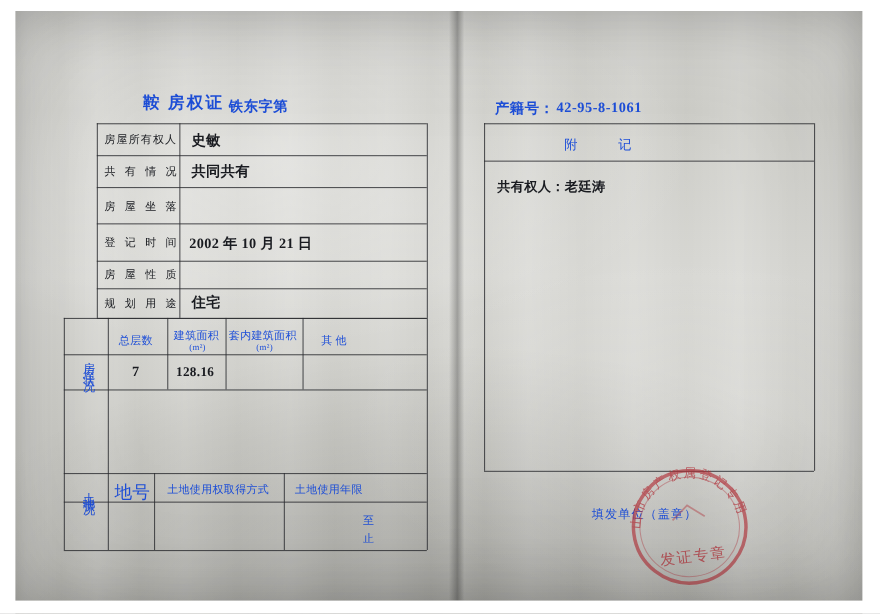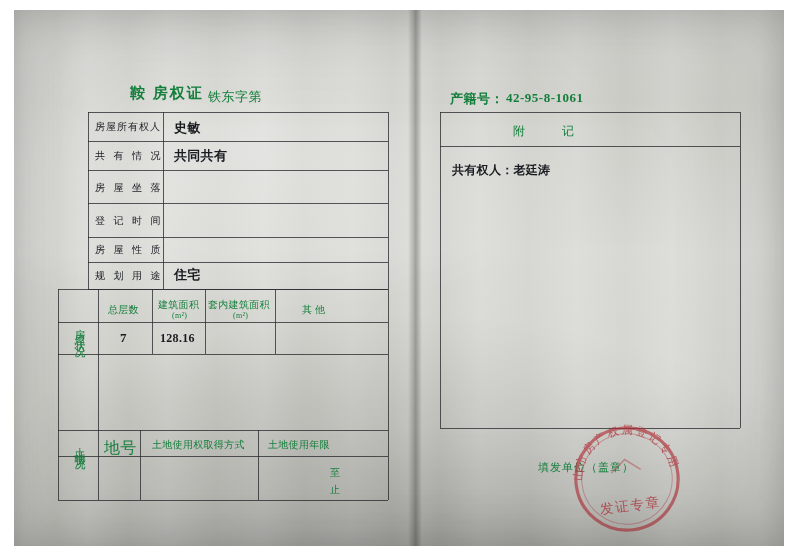--- a/index.html
+++ b/index.html
@@ -79,40 +79,40 @@
     top: 10px;
     width: 14px;
     height: 536px;
     background: linear-gradient(90deg, rgba(0,0,0,0.00), rgba(0,0,0,0.22) 45%, rgba(0,0,0,0.28) 55%, rgba(0,0,0,0.00));
     pointer-events: none;
   }
 
   
   .ink {
     position: absolute;
-    color: #15803d;
+    color: #1d4ed8;
     font-family: "Liberation Serif", serif;
     white-space: nowrap;
     letter-spacing: 0.3px;
   }
   .line {
     position: absolute;
     background: #2a2c30;
     opacity: 0.78;
   }
   .hline { height: 1px; }
   .vline { width: 1px; }
   .title-main {
     font-size: 15px;
     font-weight: bold;
     letter-spacing: 2px;
   }
   .title-no {
     font-size: 13px;
-    font-weight: normal;
+    font-weight: bold;
     letter-spacing: 0.5px;
   }
   .hand {
     font-family: "Liberation Serif", serif;
     font-weight: bold;
     color: #191b20;
   }
   .lbl {
     font-size: 11px;
     letter-spacing: 3px;
@@ -170,20 +170,21 @@
 
   <div class="ink lbl lbl-tight" style="left:95px; top:120px; font-size:10px;">房屋所有权人</div>
   <div class="ink val hand" style="left:174px; top:119px;">史敏</div>
 
   <div class="ink lbl" style="left:95px; top:149px; font-size:10px;">共 有 情 况</div>
   <div class="ink val hand" style="left:174px; top:147px;">共同共有</div>
 
   <div class="ink lbl" style="left:95px; top:181px; font-size:10px;">房 屋 坐 落</div>
 
   <div class="ink lbl" style="left:95px; top:214px; font-size:10px;">登 记 时 间</div>
+  <div class="ink val hand" style="left:172px; top:212px;">2002 年 10 月 21 日</div>
 
   <div class="ink lbl" style="left:95px; top:243px; font-size:10px;">房 屋 性 质</div>
   <div class="ink val hand" style="left:174px; top:241px;"></div>
 
   <div class="ink lbl" style="left:95px; top:269px; font-size:10px;">规 划 用 途</div>
   <div class="ink val hand" style="left:174px; top:266px;">住宅</div>
 
   <div class="line hline" style="left:58px; top:289px; width:330px;"></div>
   <div class="line hline" style="left:58px; top:322px; width:330px;"></div>
   <div class="line hline" style="left:58px; top:354px; width:330px;"></div>
@@ -195,21 +196,21 @@
   <div class="line vline" style="left:275px; top:289px; height:65px;"></div>
   <div class="line vline" style="left:388px; top:289px; height:211px;"></div>
 
   <div class="ink vertlabel" style="left:72px; top:320px;">房屋状况</div>
 
   <div class="ink" style="left:108px; top:303px; font-size:10px;">总层数</div>
   <div class="ink" style="left:158px; top:298px; font-size:10px;">建筑面积</div>
   <div class="ink unit" style="left:172px; top:311px;">(m²)</div>
   <div class="ink" style="left:208px; top:298px; font-size:10px;">套内建筑面积</div>
   <div class="ink unit" style="left:233px; top:311px;">(m²)</div>
-  <div class="ink" style="left:292px; top:303px; font-size:10px;margin-left:10px;">其 他</div>
+  <div class="ink" style="left:292px; top:303px; font-size:10px;">其 他</div>
 
   <div class="ink val hand" style="left:120px; top:330px;">7</div>
   <div class="ink val hand" style="left:160px; top:331px; font-size:12px;">128.16</div>
   <div class="ink val hand" style="left:215px; top:331px; font-size:12px;"></div>
   <div class="ink val hand" style="left:300px; top:331px; font-size:12px;"></div>
 
   <div class="line hline" style="left:58px; top:456px; width:330px;"></div>
   <div class="line hline" style="left:58px; top:500px; width:330px;"></div>
   <div class="line vline" style="left:140px; top:430px; height:70px;"></div>
   <div class="line vline" style="left:258px; top:430px; height:70px;"></div>

